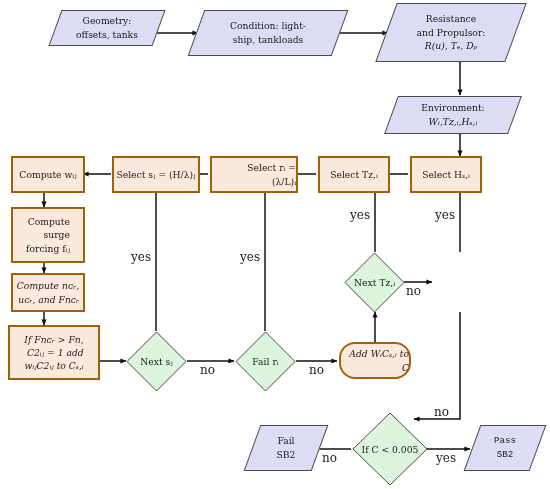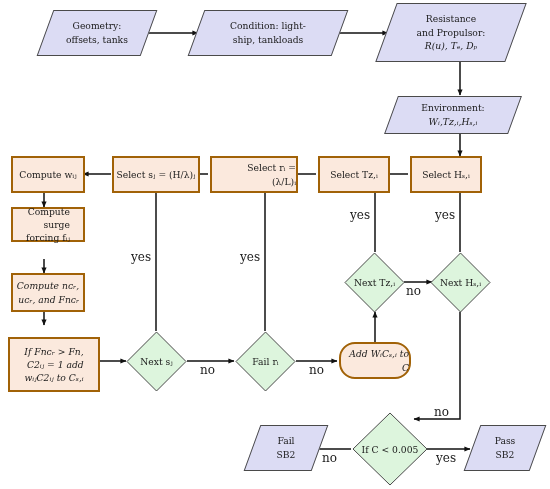--- a/index.html
+++ b/index.html
@@ -144,21 +144,21 @@
       <path d="M460,252 L460,184"></path>
 
       <path d="M460,312 L460,419 L414,419"></path>
 
       <path d="M351,449 L305,449"></path>
 
       <path d="M414,449 L470,449"></path>
     </g>
   </svg>
 
-  <div class="para-wrap" style="left:45px; top:10px; width:104px; height:46px;">
+  <div class="para-wrap" style="left:55px; top:10px; width:104px; height:36px;">
     <div class="skew"></div>
     <div class="ptext">
       <div>
         <div>Geometry:</div>
         <div>offsets, tanks</div>
       </div>
     </div>
   </div>
 
   <div class="para-wrap" style="left:196px; top:10px; width:144px; height:46px;">
@@ -205,36 +205,36 @@
   </div>
 
   <div class="node rect" style="left:112px; top:156px; width:88px; height:37px;">
     <span>Select sⱼ = (H/λ)ⱼ</span>
   </div>
 
   <div class="node rect" style="left:11px; top:156px; width:74px; height:37px;">
     <span>Compute wᵢⱼ</span>
   </div>
 
-  <div class="node rect" style="left:11px; top:207px; width:74px; height:35px;">
+  <div class="node rect" style="left:11px; top:207px; width:74px; height:56px;">
     <div>
       <div>Compute</div>
       <div>surge</div>
       <div>forcing fᵢⱼ</div>
     </div>
   </div>
 
   <div class="node rect" style="left:11px; top:273px; width:74px; height:39px;">
     <div>
       <div class="mathi">Compute nᴄᵣ,</div>
       <div class="mathi">uᴄᵣ, and Fnᴄᵣ</div>
     </div>
   </div>
 
-  <div class="node rect" style="left:8px; top:325px; width:92px; height:55px;margin-top:12px;">
+  <div class="node rect" style="left:8px; top:325px; width:92px; height:55px;">
     <div>
       <div class="mathi">If Fnᴄᵣ &gt; Fn,</div>
       <div class="mathi">C2ᵢⱼ = 1 add</div>
       <div class="mathi">wᵢⱼC2ᵢⱼ to Cₛ,ᵢ</div>
     </div>
   </div>
 
   <div class="diamond-wrap" style="left:126px; top:331px; width:61px; height:61px;">
     <svg class="dshape" viewBox="0 0 61 61">
       <polygon points="30.5,1 60,30.5 30.5,60 1,30.5" fill="#ddf5dd" stroke="#4a4a4a" stroke-width="1"></polygon>
@@ -253,45 +253,39 @@
     <span class="mathi">Add WᵢCₛ,ᵢ to C</span>
   </div>
 
   <div class="diamond-wrap" style="left:344px; top:252px; width:61px; height:61px;">
     <svg class="dshape" viewBox="0 0 61 61">
       <polygon points="30.5,1 60,30.5 30.5,60 1,30.5" fill="#ddf5dd" stroke="#4a4a4a" stroke-width="1"></polygon>
     </svg>
     <div class="dtext">Next Tᴢ,ᵢ</div>
   </div>
 
-  <div class="diamond-wrap" style="left:430px; top:252px; width:61px; height:61px;">
-    <svg class="dshape" viewBox="0 0 61 61">
-      <polygon points="30.5,1 60,30.5 30.5,60 1,30.5" fill="#ddf5dd" stroke="#4a4a4a" stroke-width="1"></polygon>
-    </svg>
-    <div class="dtext">Next Hₛ,ᵢ</div>
-  </div>
 
   <div class="diamond-wrap" style="left:352px; top:412px; width:76px; height:74px;">
     <svg class="dshape" viewBox="0 0 76 74">
       <polygon points="38,1 75,37 38,73 1,37" fill="#ddf5dd" stroke="#4a4a4a" stroke-width="1"></polygon>
     </svg>
     <div class="dtext">If C &lt; 0.005</div>
   </div>
 
   <div class="para-wrap" style="left:252px; top:425px; width:68px; height:46px;">
     <div class="skew"></div>
     <div class="ptext">
       <div>
         <div>Fail</div>
         <div>SB2</div>
       </div>
     </div>
   </div>
 
-  <div class="para-wrap" style="left:472px; top:425px; width:66px; height:46px;">
+  <div class="para-wrap" style="left:472px; top:425px; width:66px; height:46px;font-family:Liberation Mono, monospace;">
     <div class="skew"></div>
     <div class="ptext">
       <div>
         <div>Pass</div>
         <div>SB2</div>
       </div>
     </div>
   </div>
 
   <div class="edge-label" style="left:200px; top:363px;">no</div>

